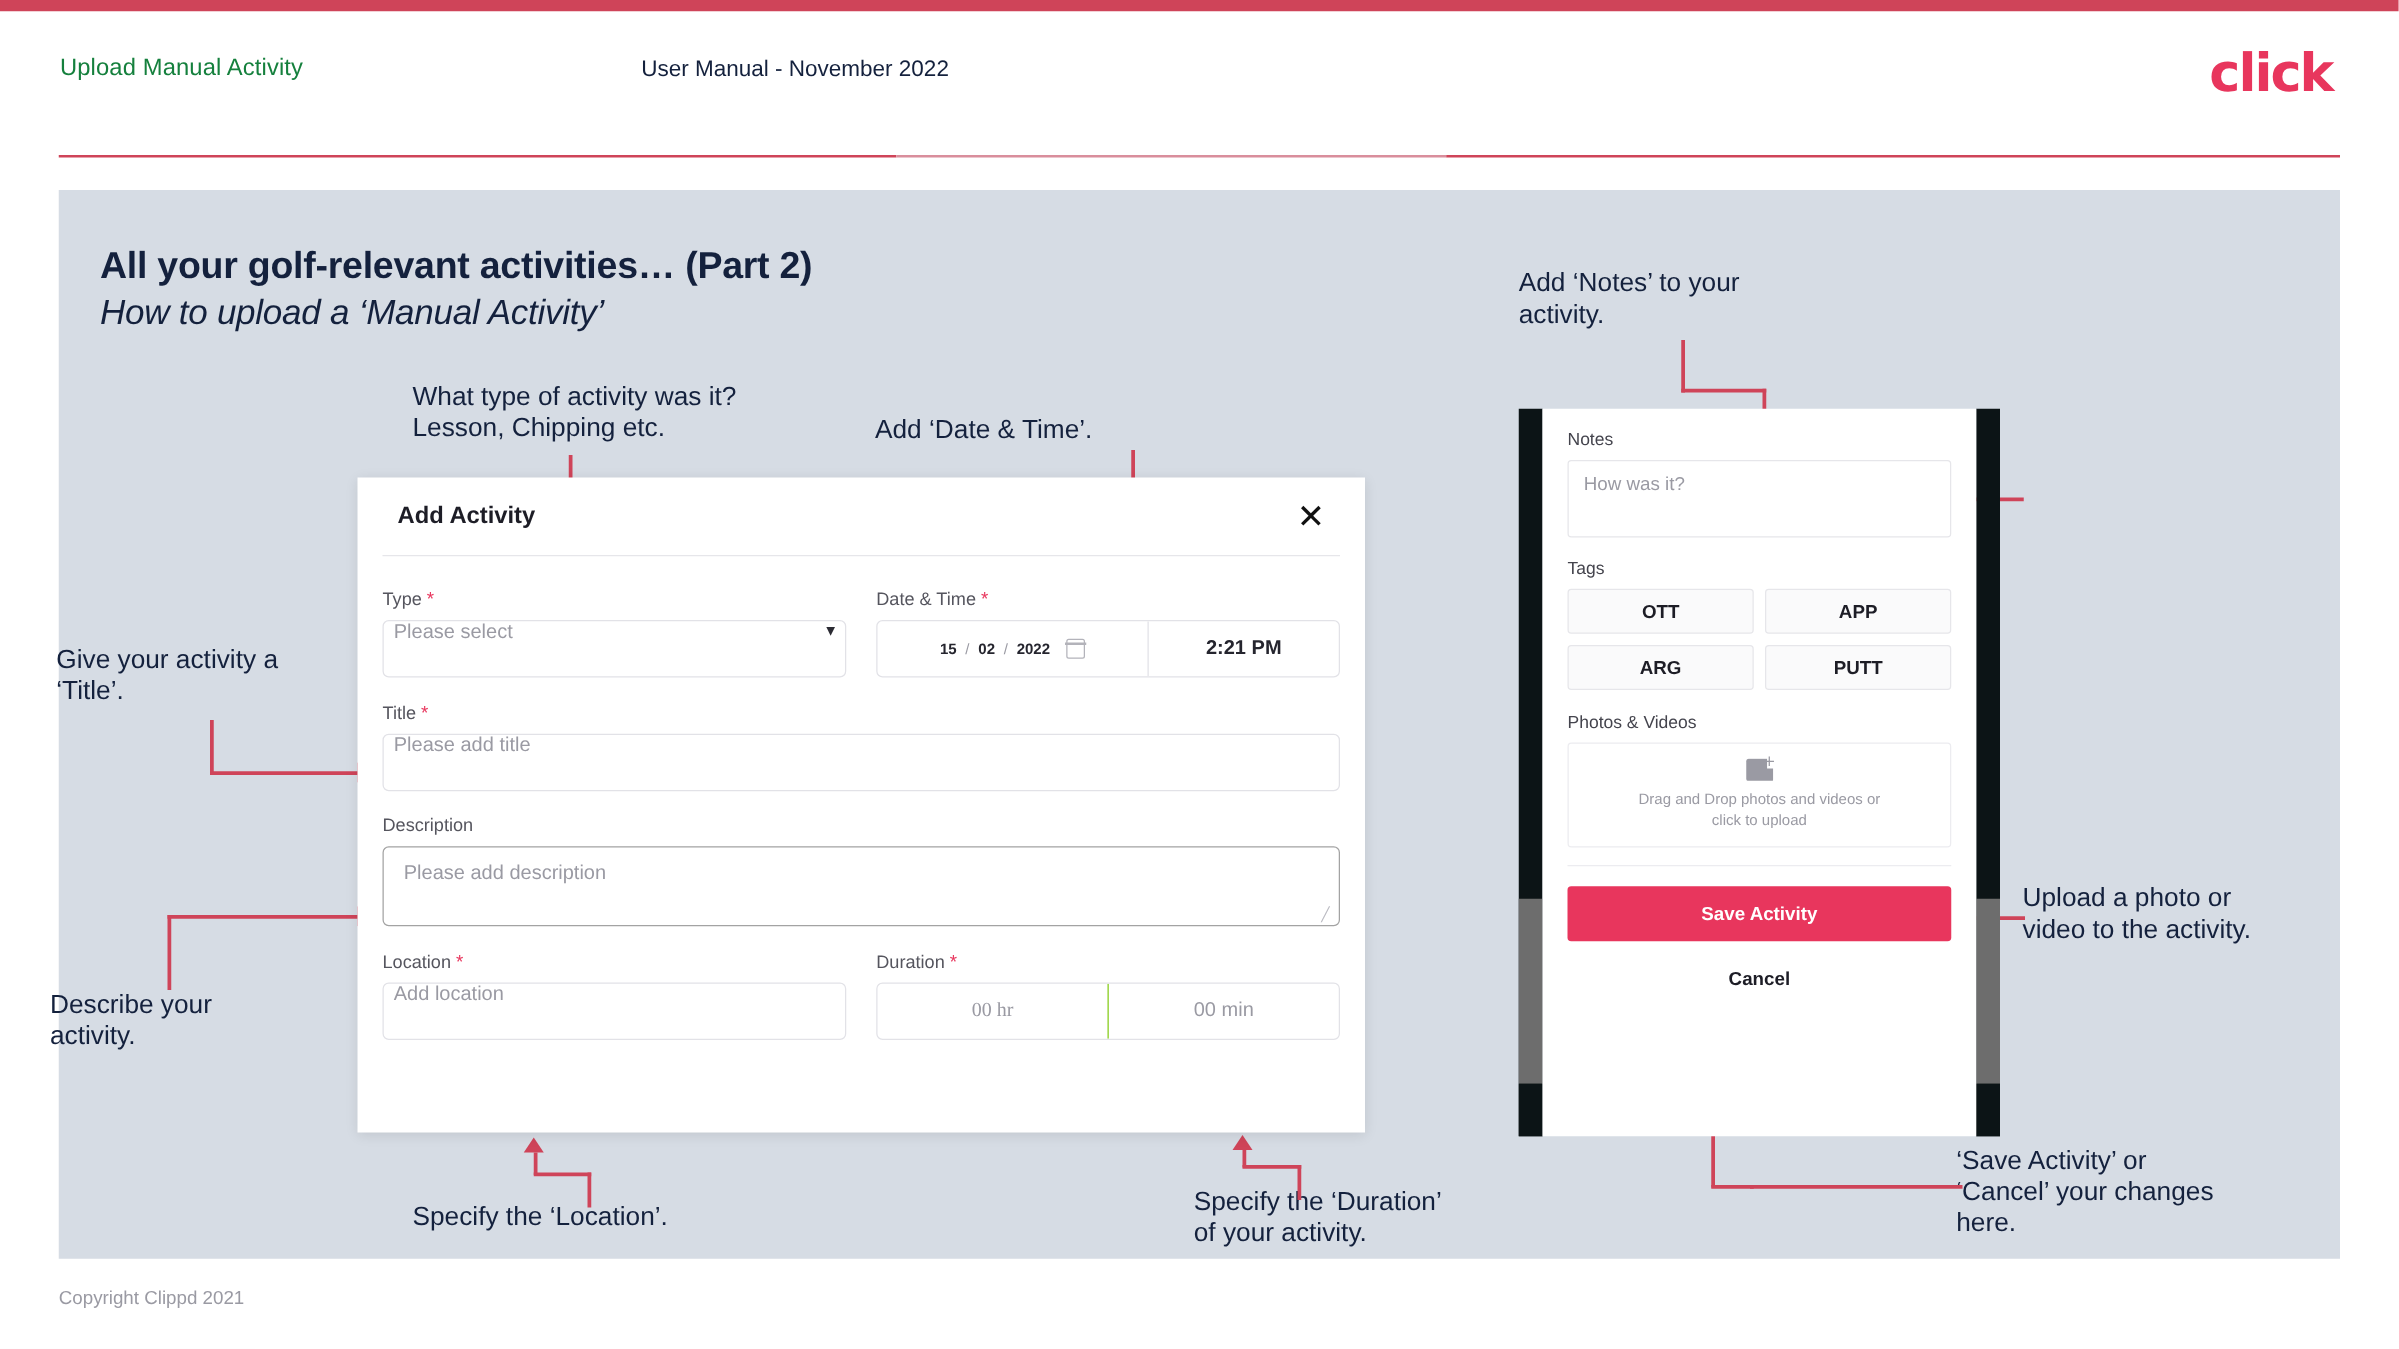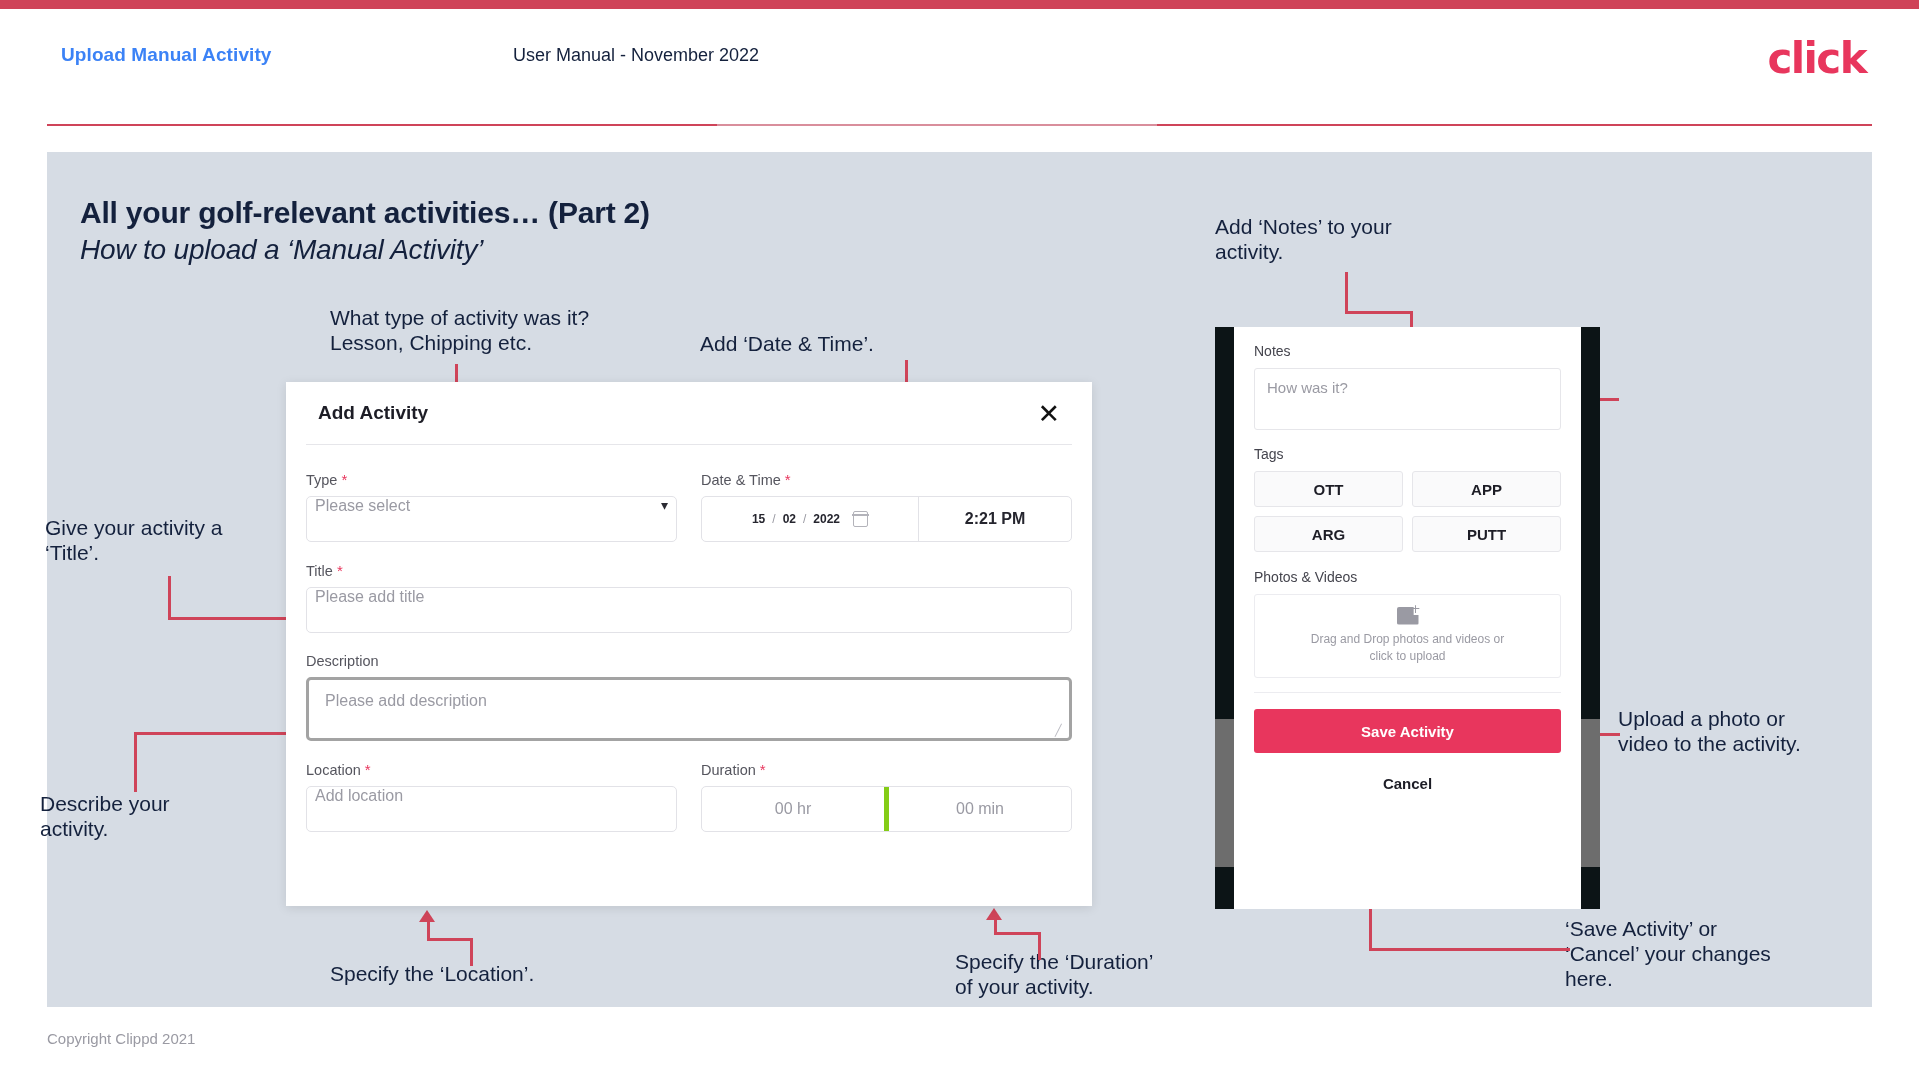--- a/index.html
+++ b/index.html
@@ -12,22 +12,22 @@
   #page { position: relative; width: 1919px; height: 1079px; background:#fff; }
 
   
   .top-accent {
     position:absolute; left:0; top:0; width:1919px; height:9px;
     background:#cf4459;
   }
 
   
   .header-title {
-    position:absolute; left:61px; top:44px;
-    font-size:19px; font-weight:700; color:#3b82f6; letter-spacing:.1px;
+    position:absolute; left:48px; top:44px;
+    font-size:19px; font-weight:400; color:#15803d; letter-spacing:.1px;
   }
   .header-sub {
     position:absolute; left:513px; top:45px;
     font-size:18px; font-weight:400; color:#14213d;
   }
   .brand-logo {
     position:absolute; right:53px; top:38px;
     font-size:42px; font-weight:800; color:#e8365d;
     letter-spacing:-1.6px; line-height:1;
     font-family:"DejaVu Sans", sans-serif;
@@ -108,30 +108,30 @@
     gap:7px; font-size:12px; color:#25252e; font-weight:700; border-right:1px solid #e2e2e7;
   }
   .dt-sep { color:#9a9aa3; font-weight:400; }
   .cal-ico { width:15px; height:16px; border:1.6px solid #b3b3ba; border-radius:2px; position:relative; margin-left:6px; }
   .cal-ico:before{ content:""; position:absolute; left:-1.6px; right:-1.6px; top:2px; height:1.6px; background:#b3b3ba; }
   .dt-time {
     width:152px; display:flex; align-items:center; justify-content:center;
     font-size:16px; color:#25252e; font-weight:700;
   }
   .txtarea {
-    border:3px solid #a3a3a3; border-radius:5px; background:#fff;
+    border:1px solid #a3a3a3; border-radius:5px; background:#fff;
     height:64px; padding:12px 16px; font-size:16px; color:#9a9aa3; position:relative;
   }
   .resize-grip {
     position:absolute; right:4px; bottom:3px; width:10px; height:10px;
     color:#b9b9c0; font-size:11px; line-height:10px;
   }
   .dur-wrap { display:flex; border:1px solid #e2e2e7; border-radius:5px; height:46px; overflow:hidden; background:#fff; }
   .dur-cell { flex:1; display:flex; align-items:center; justify-content:center; font-size:16px; color:#9a9aa3; }
-  .dur-cell.first { border-right:5px solid #84cc16; }
+  .dur-cell.first { border-right:1px solid #84cc16;font-family:Liberation Serif, serif; }
 
   
   .phone {
     position:absolute; left:1215px; top:327px; width:385px; height:582px;
   }
   .bezel { position:absolute; top:0; width:19px; height:582px; background:#0c1416; }
   .bezel.l { left:0; } .bezel.r { right:0; }
   .bezel-grey { position:absolute; width:19px; background:#6d6d6d; }
   .bezel-black-bot { position:absolute; width:19px; background:#0c1416; }
 

